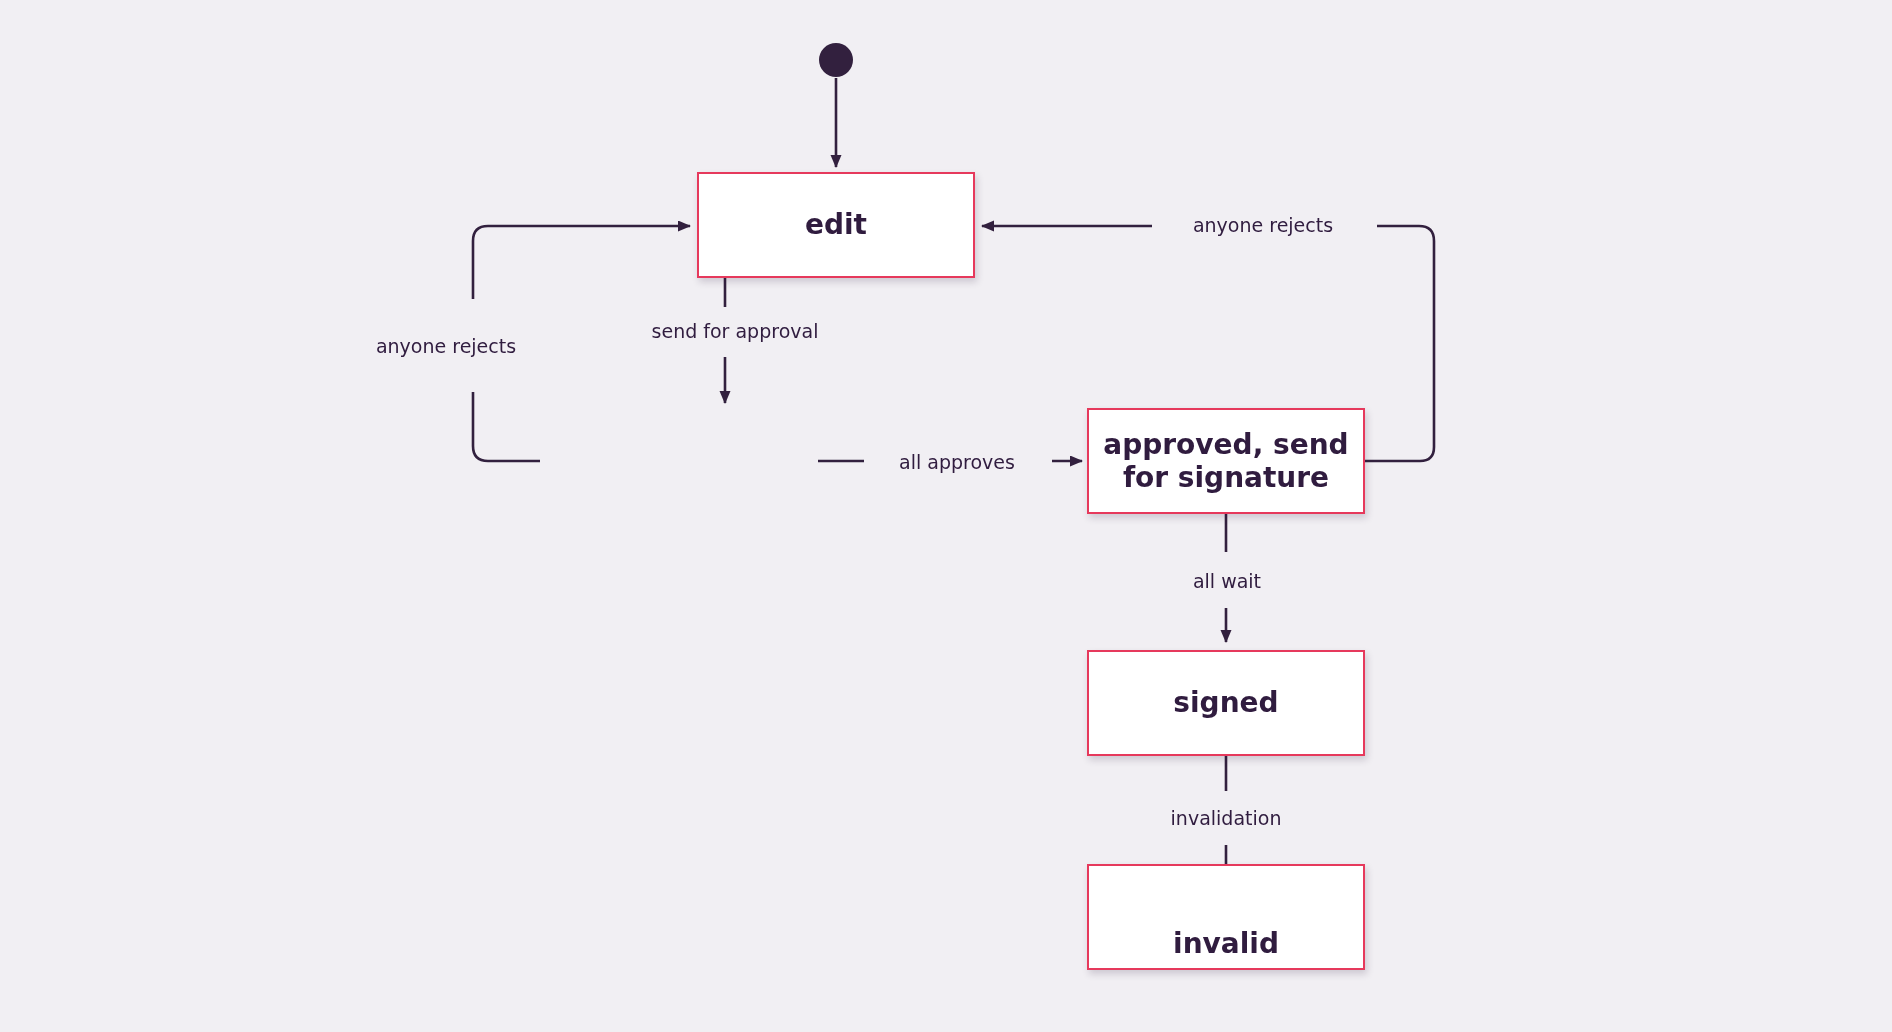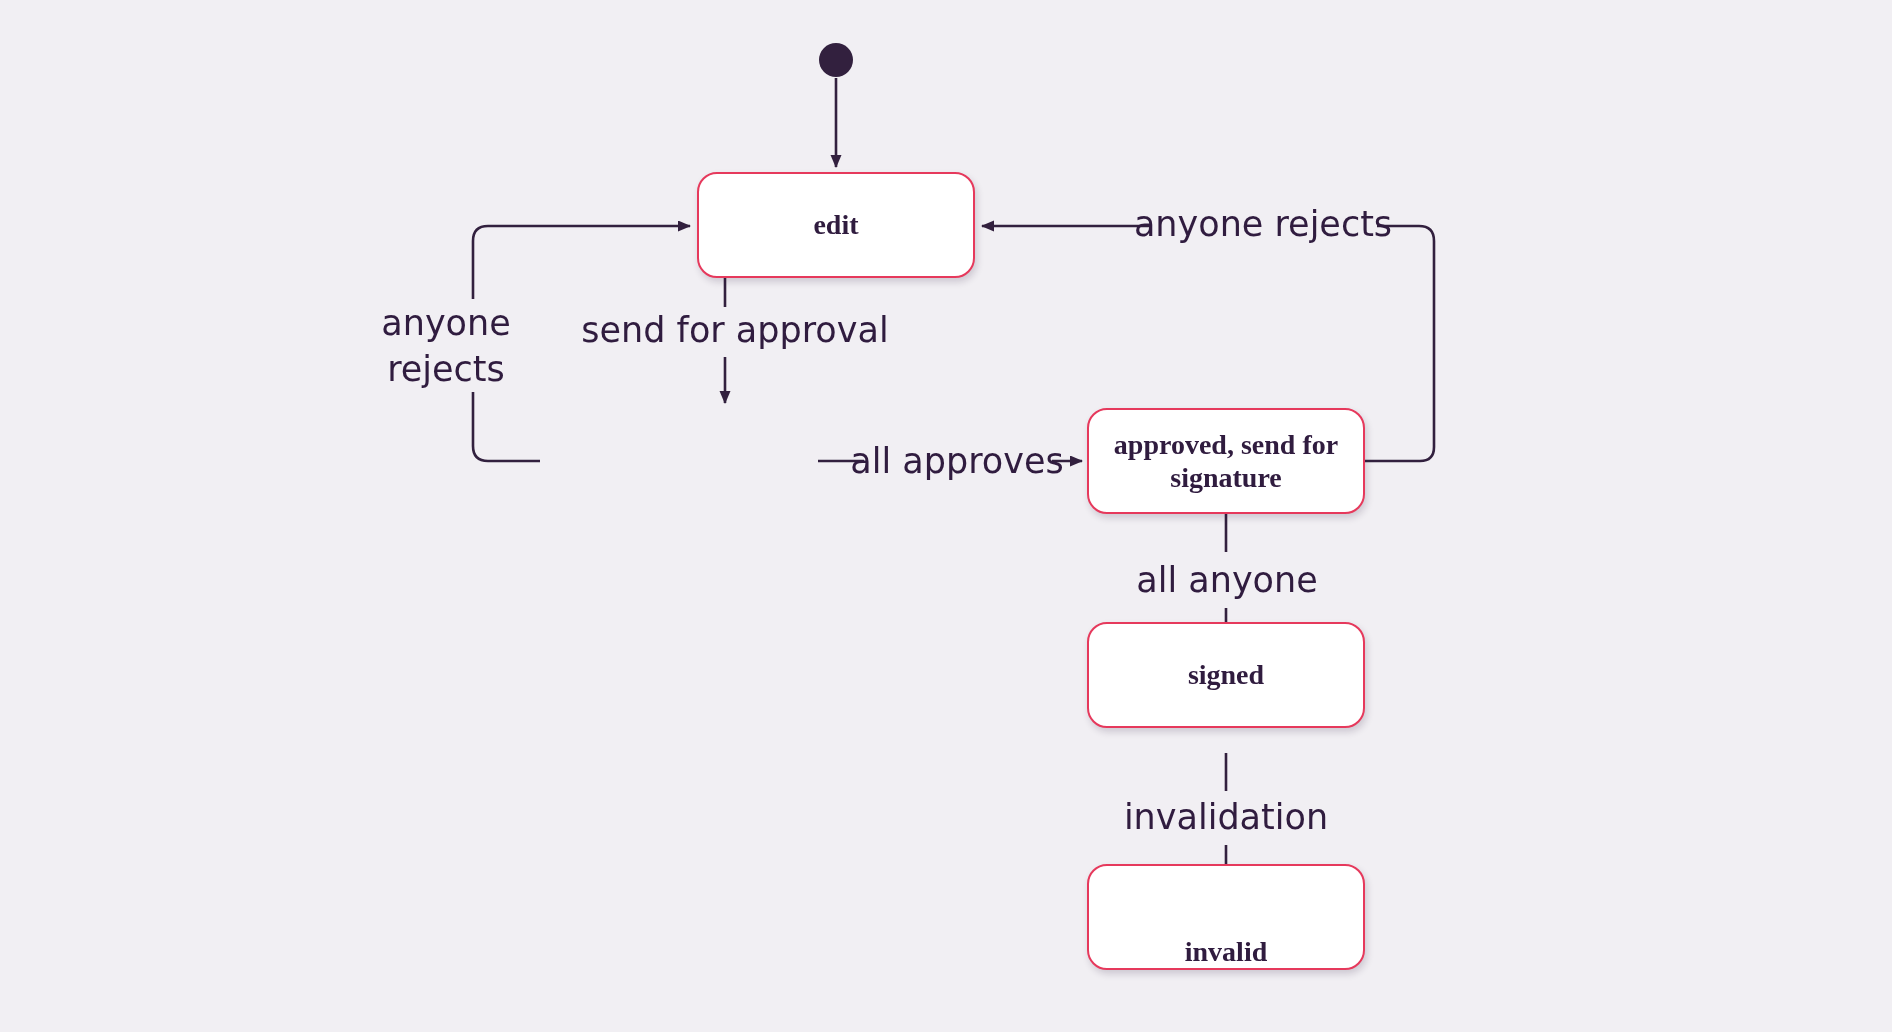--- a/index.html
+++ b/index.html
@@ -23,35 +23,34 @@
     fill:none;
     stroke:var(--line);
     stroke-width:2.6px;
   }
   .state{
     position:absolute;
     width:278px;height:106px;
     box-sizing:border-box;
     background:var(--node-fill);
     border:2.5px solid var(--node-border);
-    border-radius:20px;
+    border-radius:0;
     display:flex;align-items:center;justify-content:center;
     text-align:center;
     font-weight:bold;
     font-size:28px;
     line-height:1.18;
     color:var(--text);
-    padding:0 6px;
+    padding:8px 6px;
     box-shadow:2px 4px 7px rgba(46,27,61,0.18);
-    font-family:Liberation Serif, serif;
   }
   .edge-label{
     position:absolute;
     transform:translate(-50%,-50%);
-    font-size:35px;
+    font-size:19px;
     color:var(--text);
     white-space:nowrap;
     line-height:1.3;
   }
   .edge-label.wrap{
     white-space:normal;
     width:160px;
     text-align:center;
   }
 </style>
@@ -86,33 +85,33 @@
 
   <div class="state" style="left:697px;top:172px;">
     <span>edit</span>
   </div>
 
 
   <div class="state" style="left:1087px;top:408px;">
     <span>approved, send for signature</span>
   </div>
 
-  <div class="state" style="left:1087px;top:622px;">
+  <div class="state" style="left:1087px;top:650px;">
     <span>signed</span>
   </div>
 
   <div class="state" style="left:1087px;top:864px;align-items:flex-end;">
     <span>invalid</span>
   </div>
 
   <div class="edge-label" style="left:727px;top:331px;margin-left:8px;">send for approval</div>
 
   <div class="edge-label wrap" style="left:446px;top:346px;">anyone rejects</div>
 
   <div class="edge-label" style="left:957px;top:462px;">all approves</div>
 
   <div class="edge-label" style="left:1263px;top:225px;">anyone rejects</div>
 
-  <div class="edge-label" style="left:1227px;top:581px;">all anyone</div>
+  <div class="edge-label" style="left:1227px;top:581px;">all wait</div>
 
   <div class="edge-label" style="left:1226px;top:818px;">invalidation</div>
 
 </div>
 
 </body></html>

